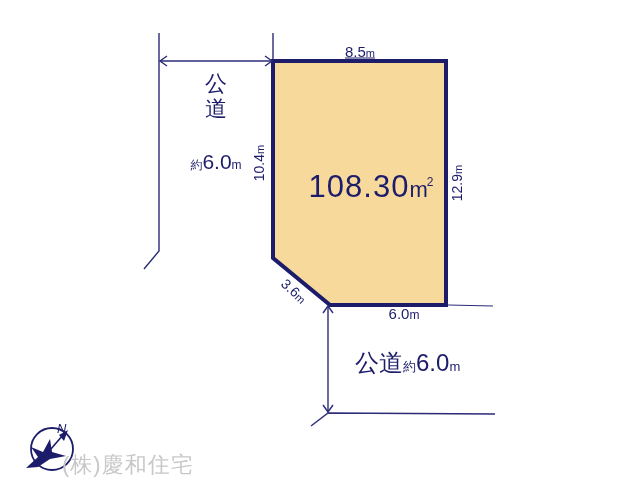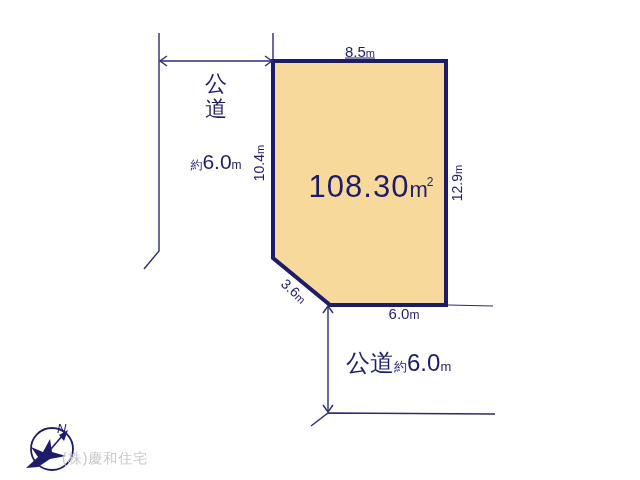--- a/index.html
+++ b/index.html
@@ -35,26 +35,26 @@
   
   .west-road-name{
     left:216px;top:71px;transform:translateX(-50%);
     font-size:22px;line-height:25px;text-align:center;white-space:pre-line;
   }
   .west-road-width{left:216px;top:132px;transform:translate(-50%,-50%);margin-top:30px;}
   .west-road-width .approx,.west-road-width .unit{font-size:12px;}
   .west-road-width .val{font-size:21px;}
 
   
-  .south-road-label{left:346px;top:347px;font-size:24px;}
+  .south-road-label{left:355px;top:347px;font-size:24px;}
   .south-road-label .approx,.south-road-label .unit{font-size:13px;}
   .south-road-label .val{font-size:24px;}
 
   
-  .credit{left:62px;top:450px;font-size:14px;color:#c8c8c8;letter-spacing:1px;}
+  .credit{left:62px;top:450px;font-size:22px;color:#c8c8c8;letter-spacing:1px;}
 </style>
 </head>
 <body>
 
 <div class="canvas">
 
   <svg width="640" height="480" viewBox="0 0 640 480">
 
     <polygon points="273,61 446,61 446,305 330,305 273,258" fill="#f8d99c" stroke="#1c1c6a" stroke-width="4" stroke-linejoin="miter"></polygon>
 

